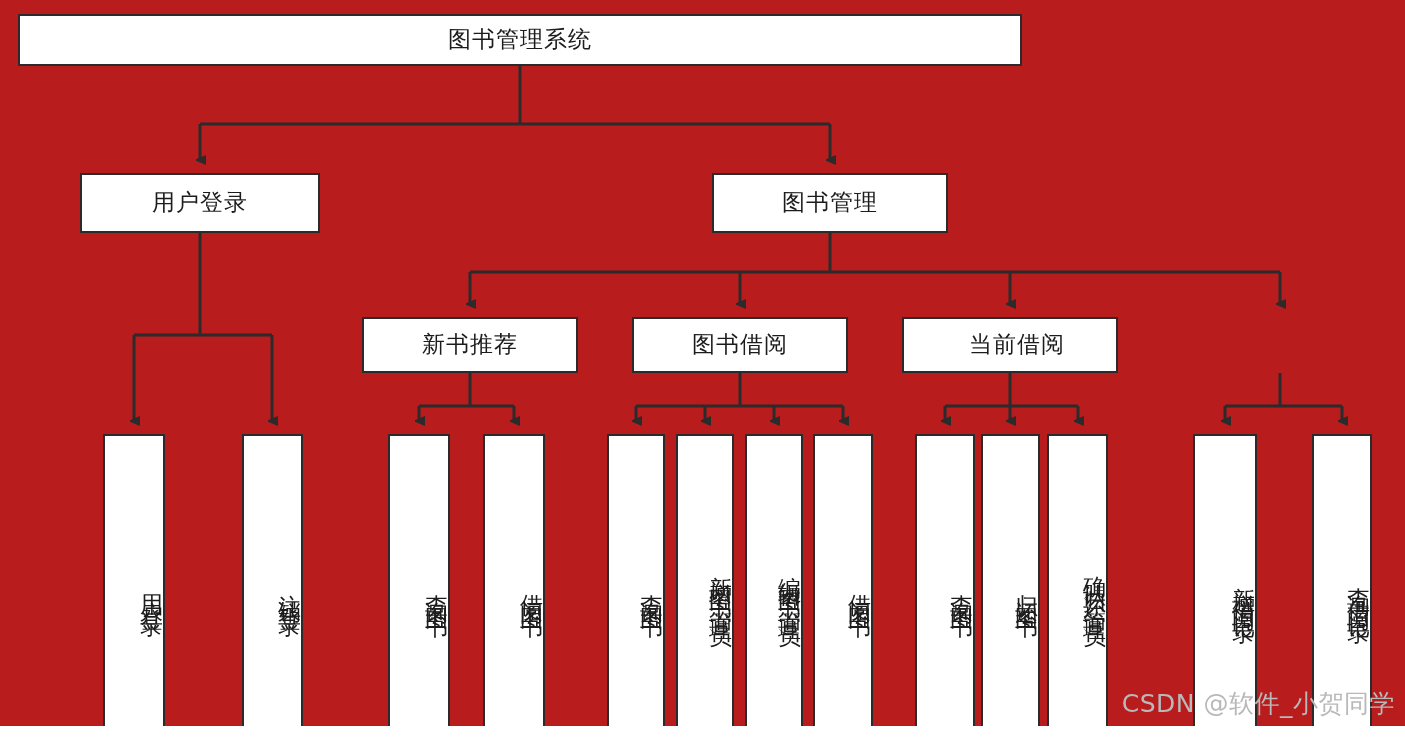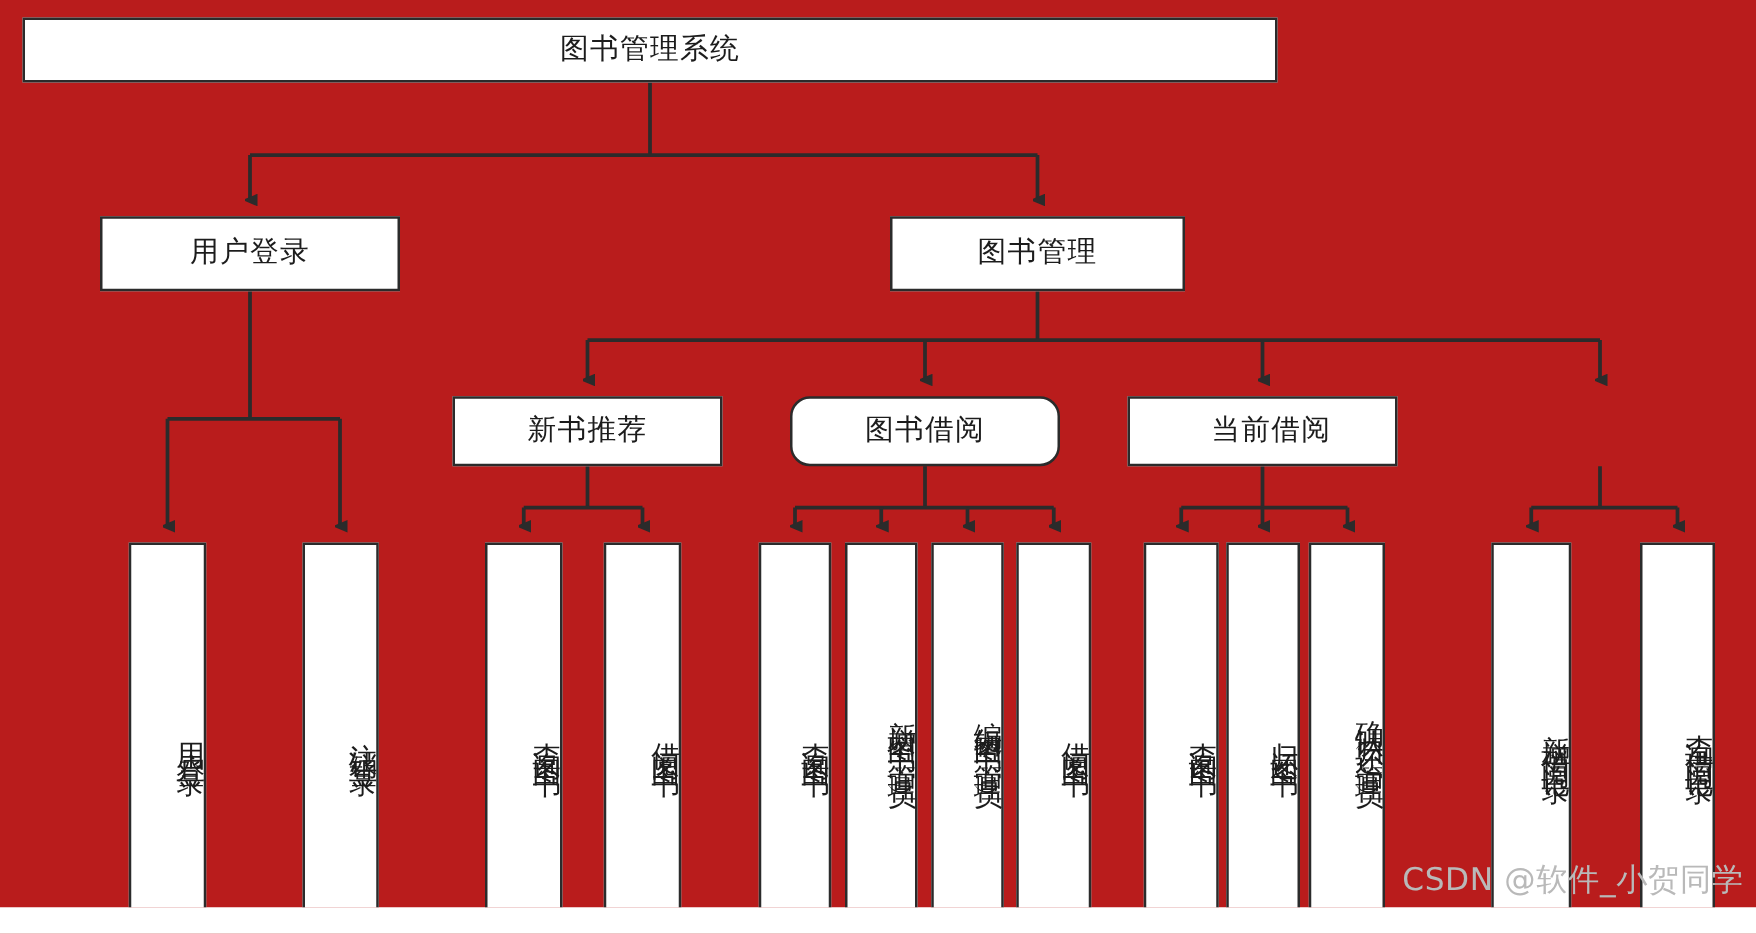--- a/index.html
+++ b/index.html
@@ -127,21 +127,21 @@
   <div class="node horiz" style="left:80px; top:173px; width:240px; height:60px;">
     <span>用户登录</span>
   </div>
   <div class="node horiz" style="left:362px; top:317px; width:216px; height:56px;">
     <span>新书推荐</span>
   </div>
 
   <div class="node horiz" style="left:712px; top:173px; width:236px; height:60px;">
     <span>图书管理</span>
   </div>
-  <div class="node horiz" style="left:632px; top:317px; width:216px; height:56px;border-radius:16px;">
+  <div class="node horiz" style="left:632px; top:317px; width:216px; height:56px;">
     <span>图书借阅</span>
   </div>
   <div class="node horiz" style="left:902px; top:317px; width:216px; height:56px;padding-left:14px;">
     <span>当前借阅</span>
   </div>
 
   <div class="node vert" style="left:103px; top:434px; width:62px; height:305px;">
     <span>用户登录</span>
   </div>
   <div class="node vert" style="left:242px; top:434px; width:61px; height:305px;">

